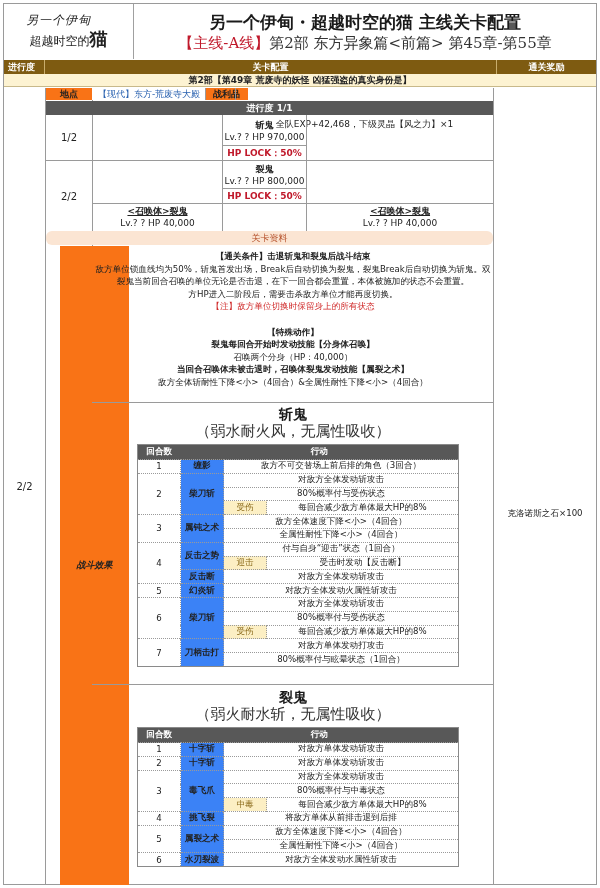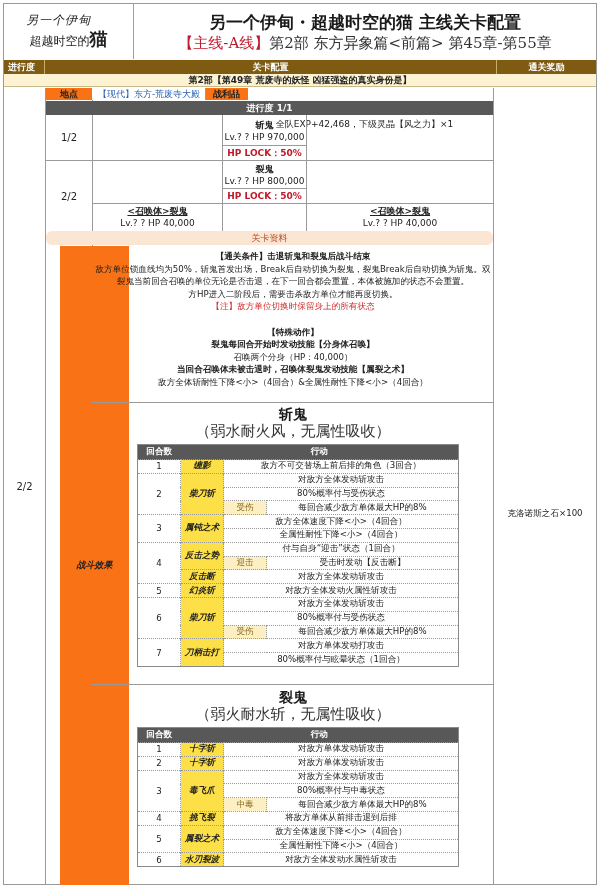--- a/index.html
+++ b/index.html
@@ -42,21 +42,21 @@
   .info .red { color: #d02a2a; }
 
   .boss-title { font-family: "DejaVu Serif", serif; font-weight: bold; font-size: 14px; color: #1a1a1a; }
   .boss-sub { font-size: 15px; color: #333; }
 
   table.act { position: absolute; border-collapse: collapse; font-size: 8.6px; table-layout: fixed; }
   table.act td, table.act th { border-top: 1px dotted #9a9a9a; text-align: center; height: 13.8px; padding: 0; }
   table.act th { background: #585858; color: #fff; font-weight: bold; border-top: none; height: 15px; }
   table.act { border: 1px solid #8a8a8a; }
   table.act td.turn { border-right: 1px dotted #9a9a9a; }
-  table.act td.skill { background: #fde047; font-weight: bold; border-right: 1px dotted #9a9a9a; font-style: italic; }
+  table.act td.skill { background: #3b82f6; font-weight: bold; border-right: 1px dotted #9a9a9a; }
   table.act td.tag { background: #fcefc4; color: #8a6a1a; border-right: 1px dotted #9a9a9a; }
 </style>
 </head>
 <body>
 
 <div class="abs frame"></div>
 
 <div class="abs logo c">
   <div class="l1">另一个伊甸</div>
   <div class="l2"><span>超越时空的</span><span class="big">猫</span></div>

